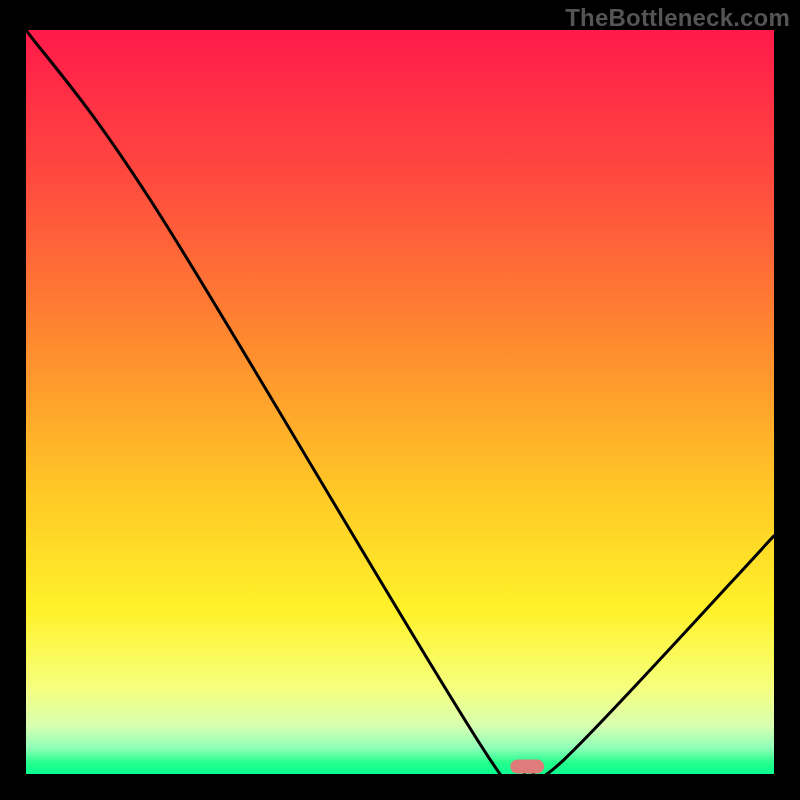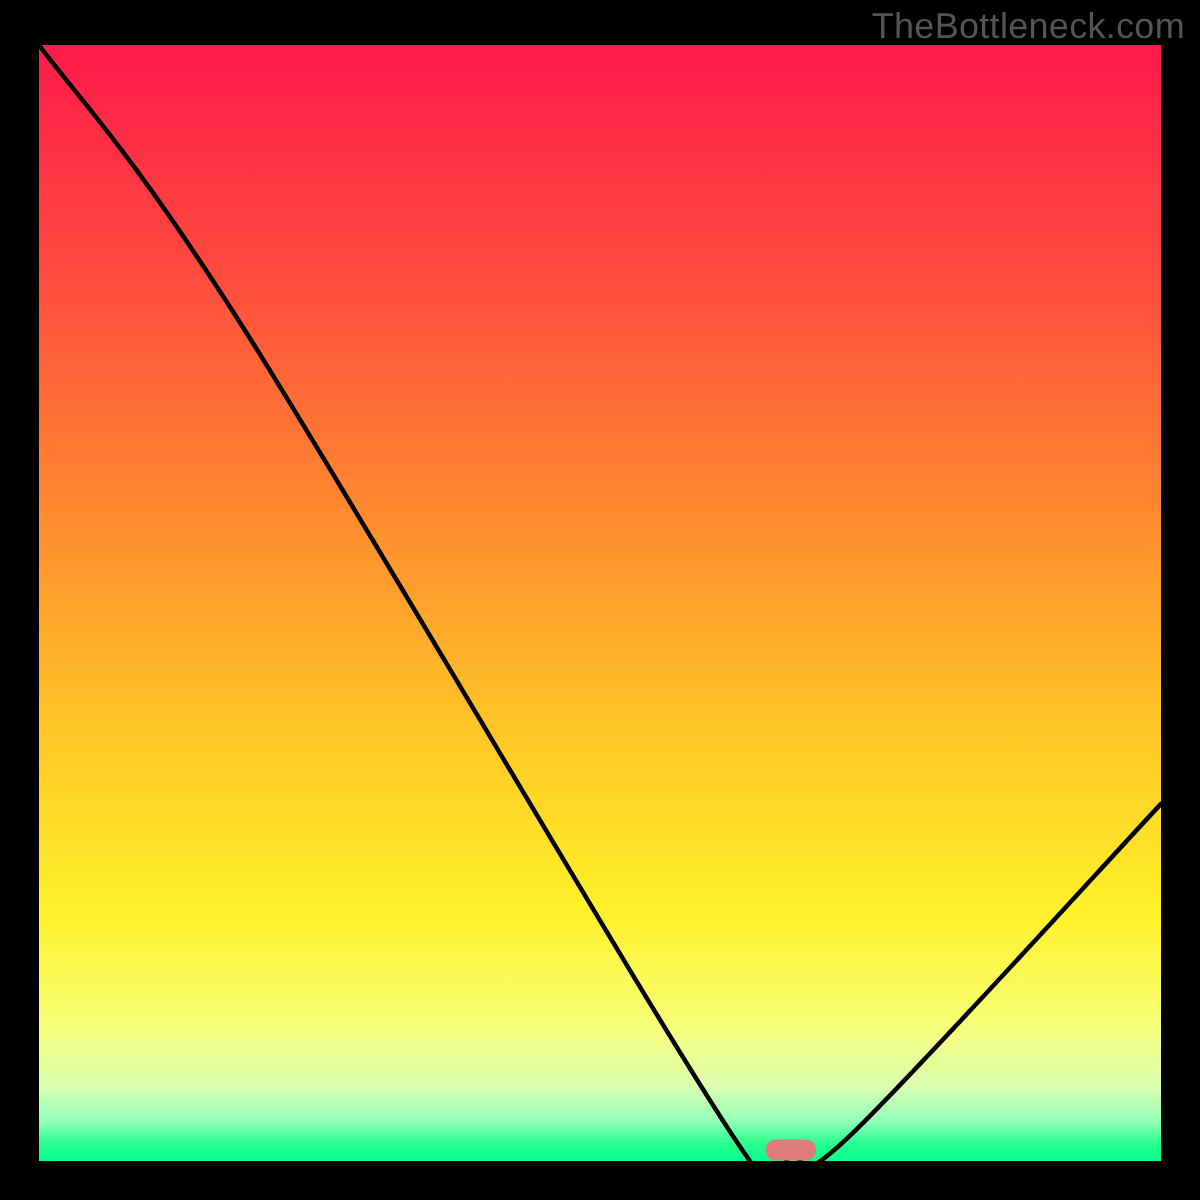--- a/index.html
+++ b/index.html
@@ -10,21 +10,21 @@
     background: #000;
     position: relative;
     font-family: Arial, Helvetica, sans-serif;
   }
   .watermark {
     position: absolute;
     top: 4px;
     right: 10px;
     color: #555;
     font-size: 24px;
-    font-weight: 400;
+    font-weight: 700;
     letter-spacing: 0.2px;
     z-index: 5;
   }
   .plot-wrap {
     position: absolute;
     left: 26px;
     top: 30px;
     width: 748px;
     height: 744px;
   }

